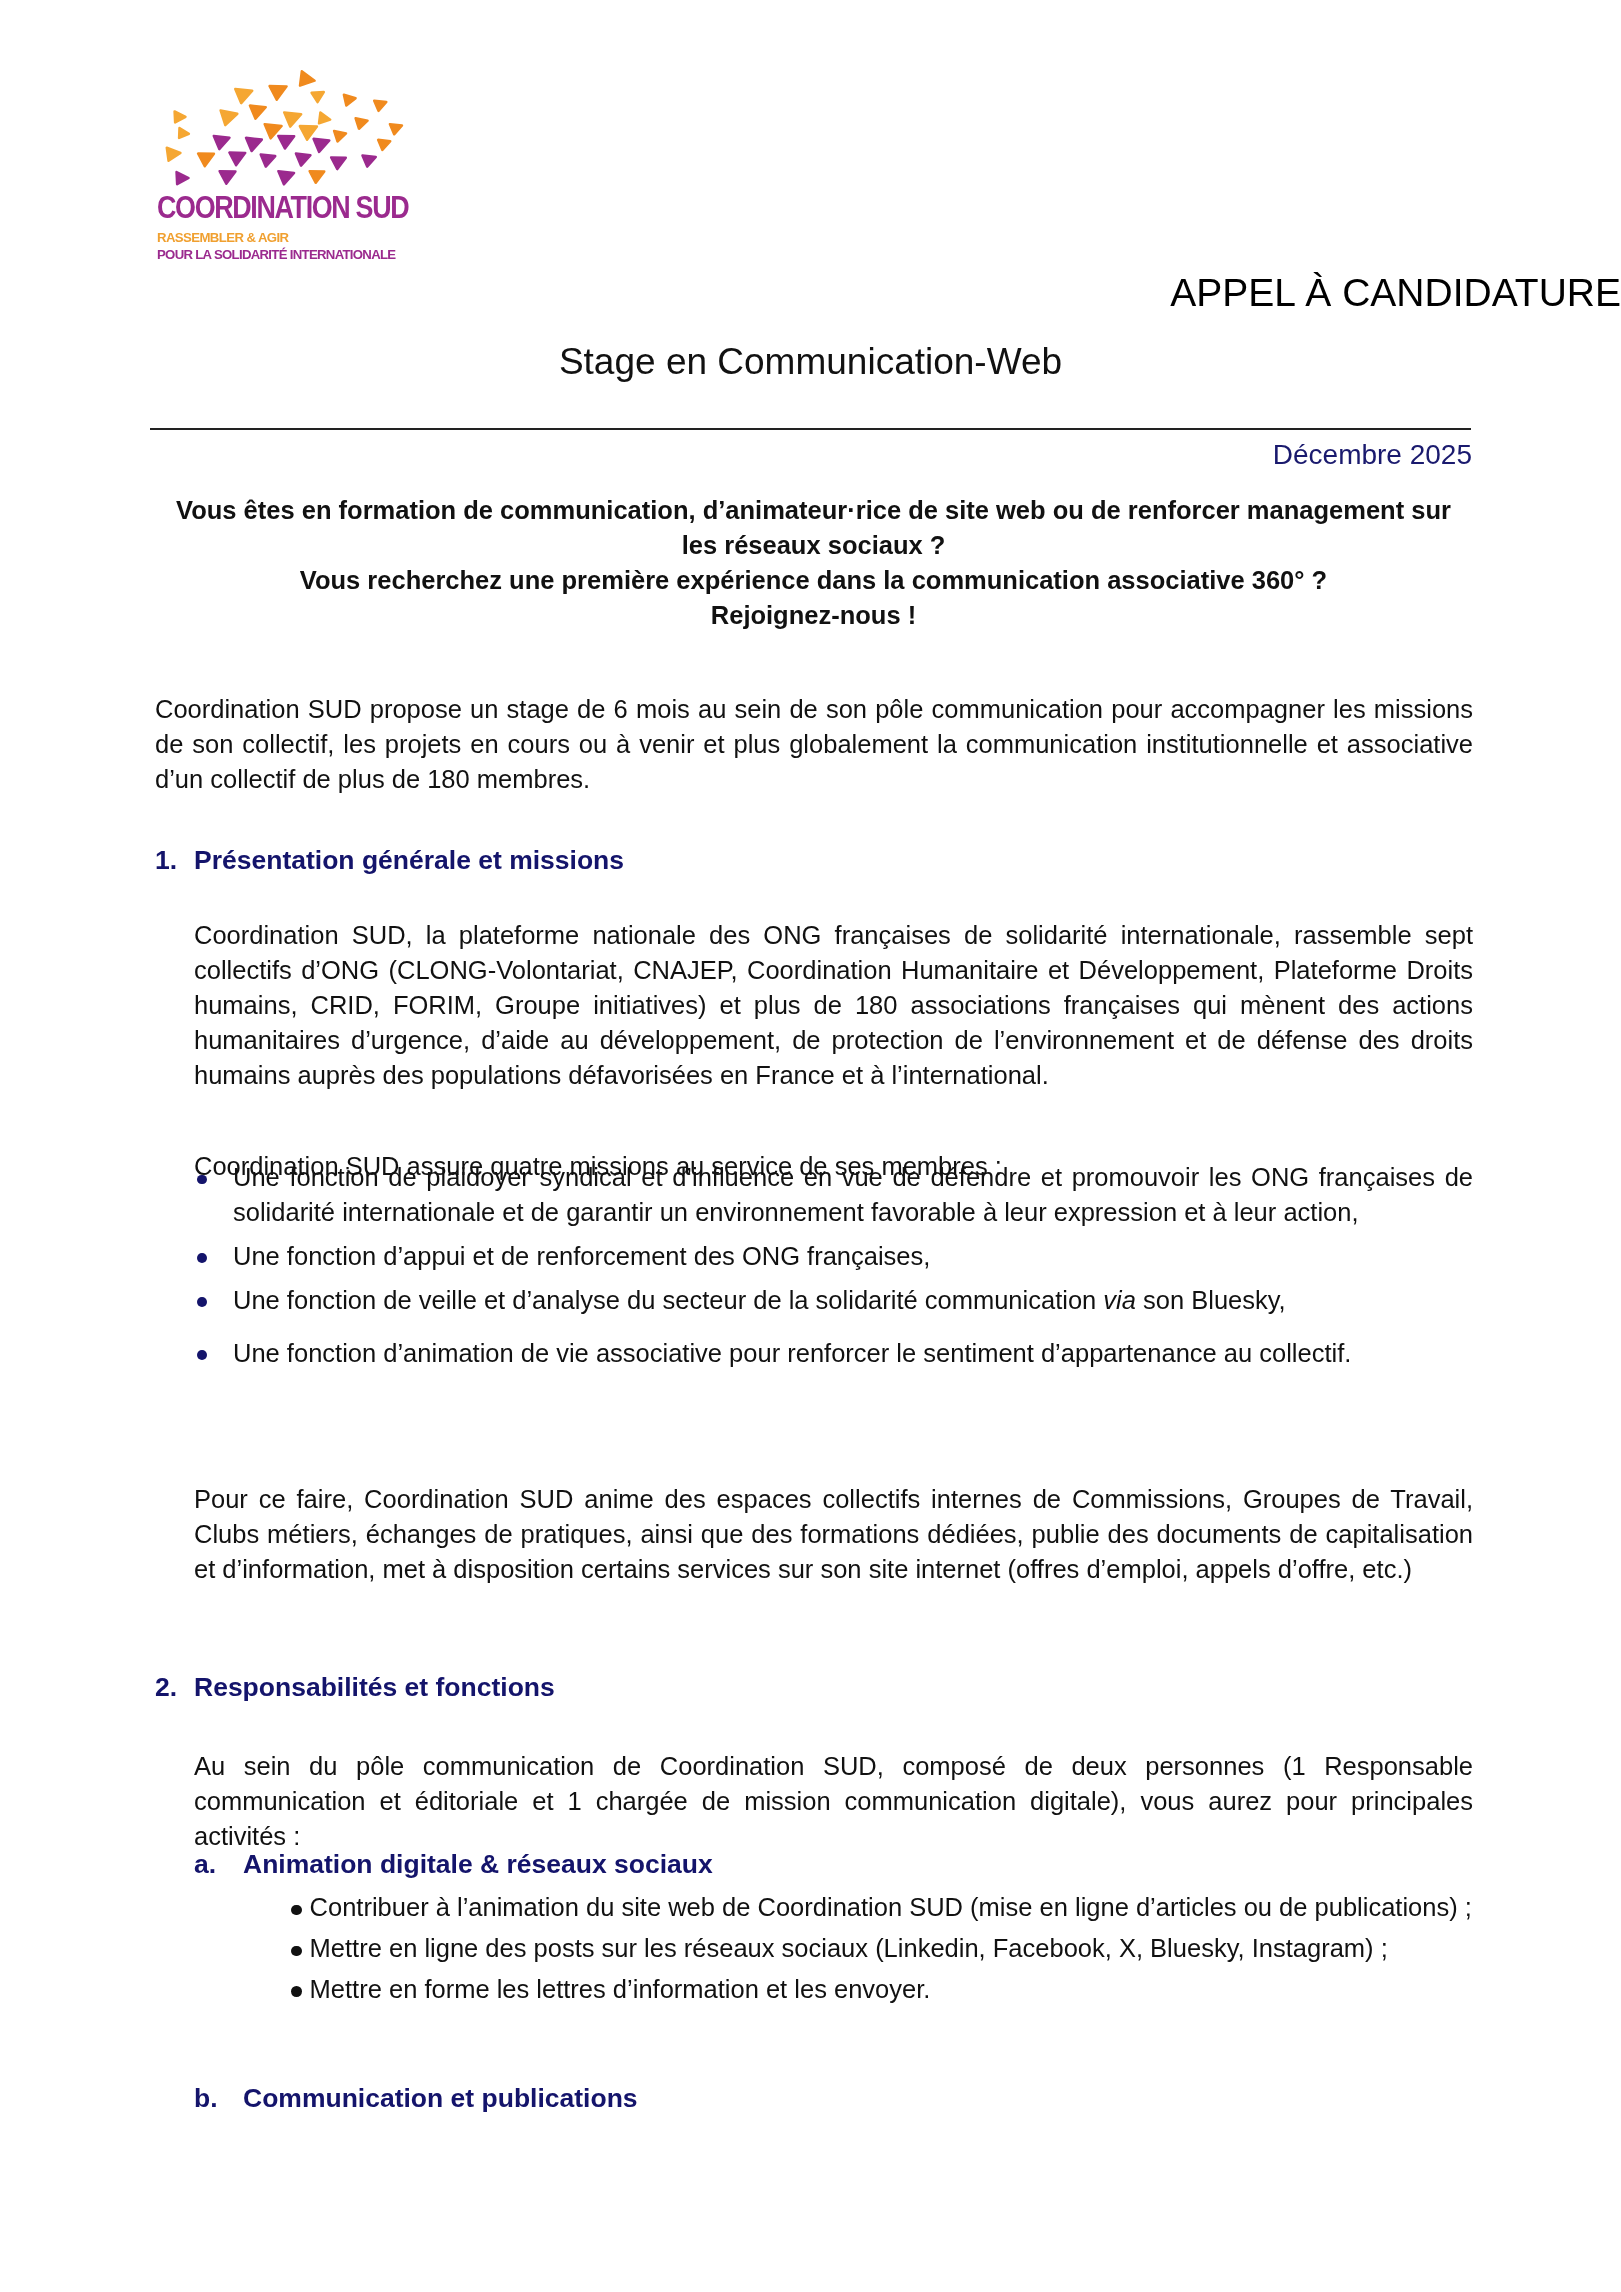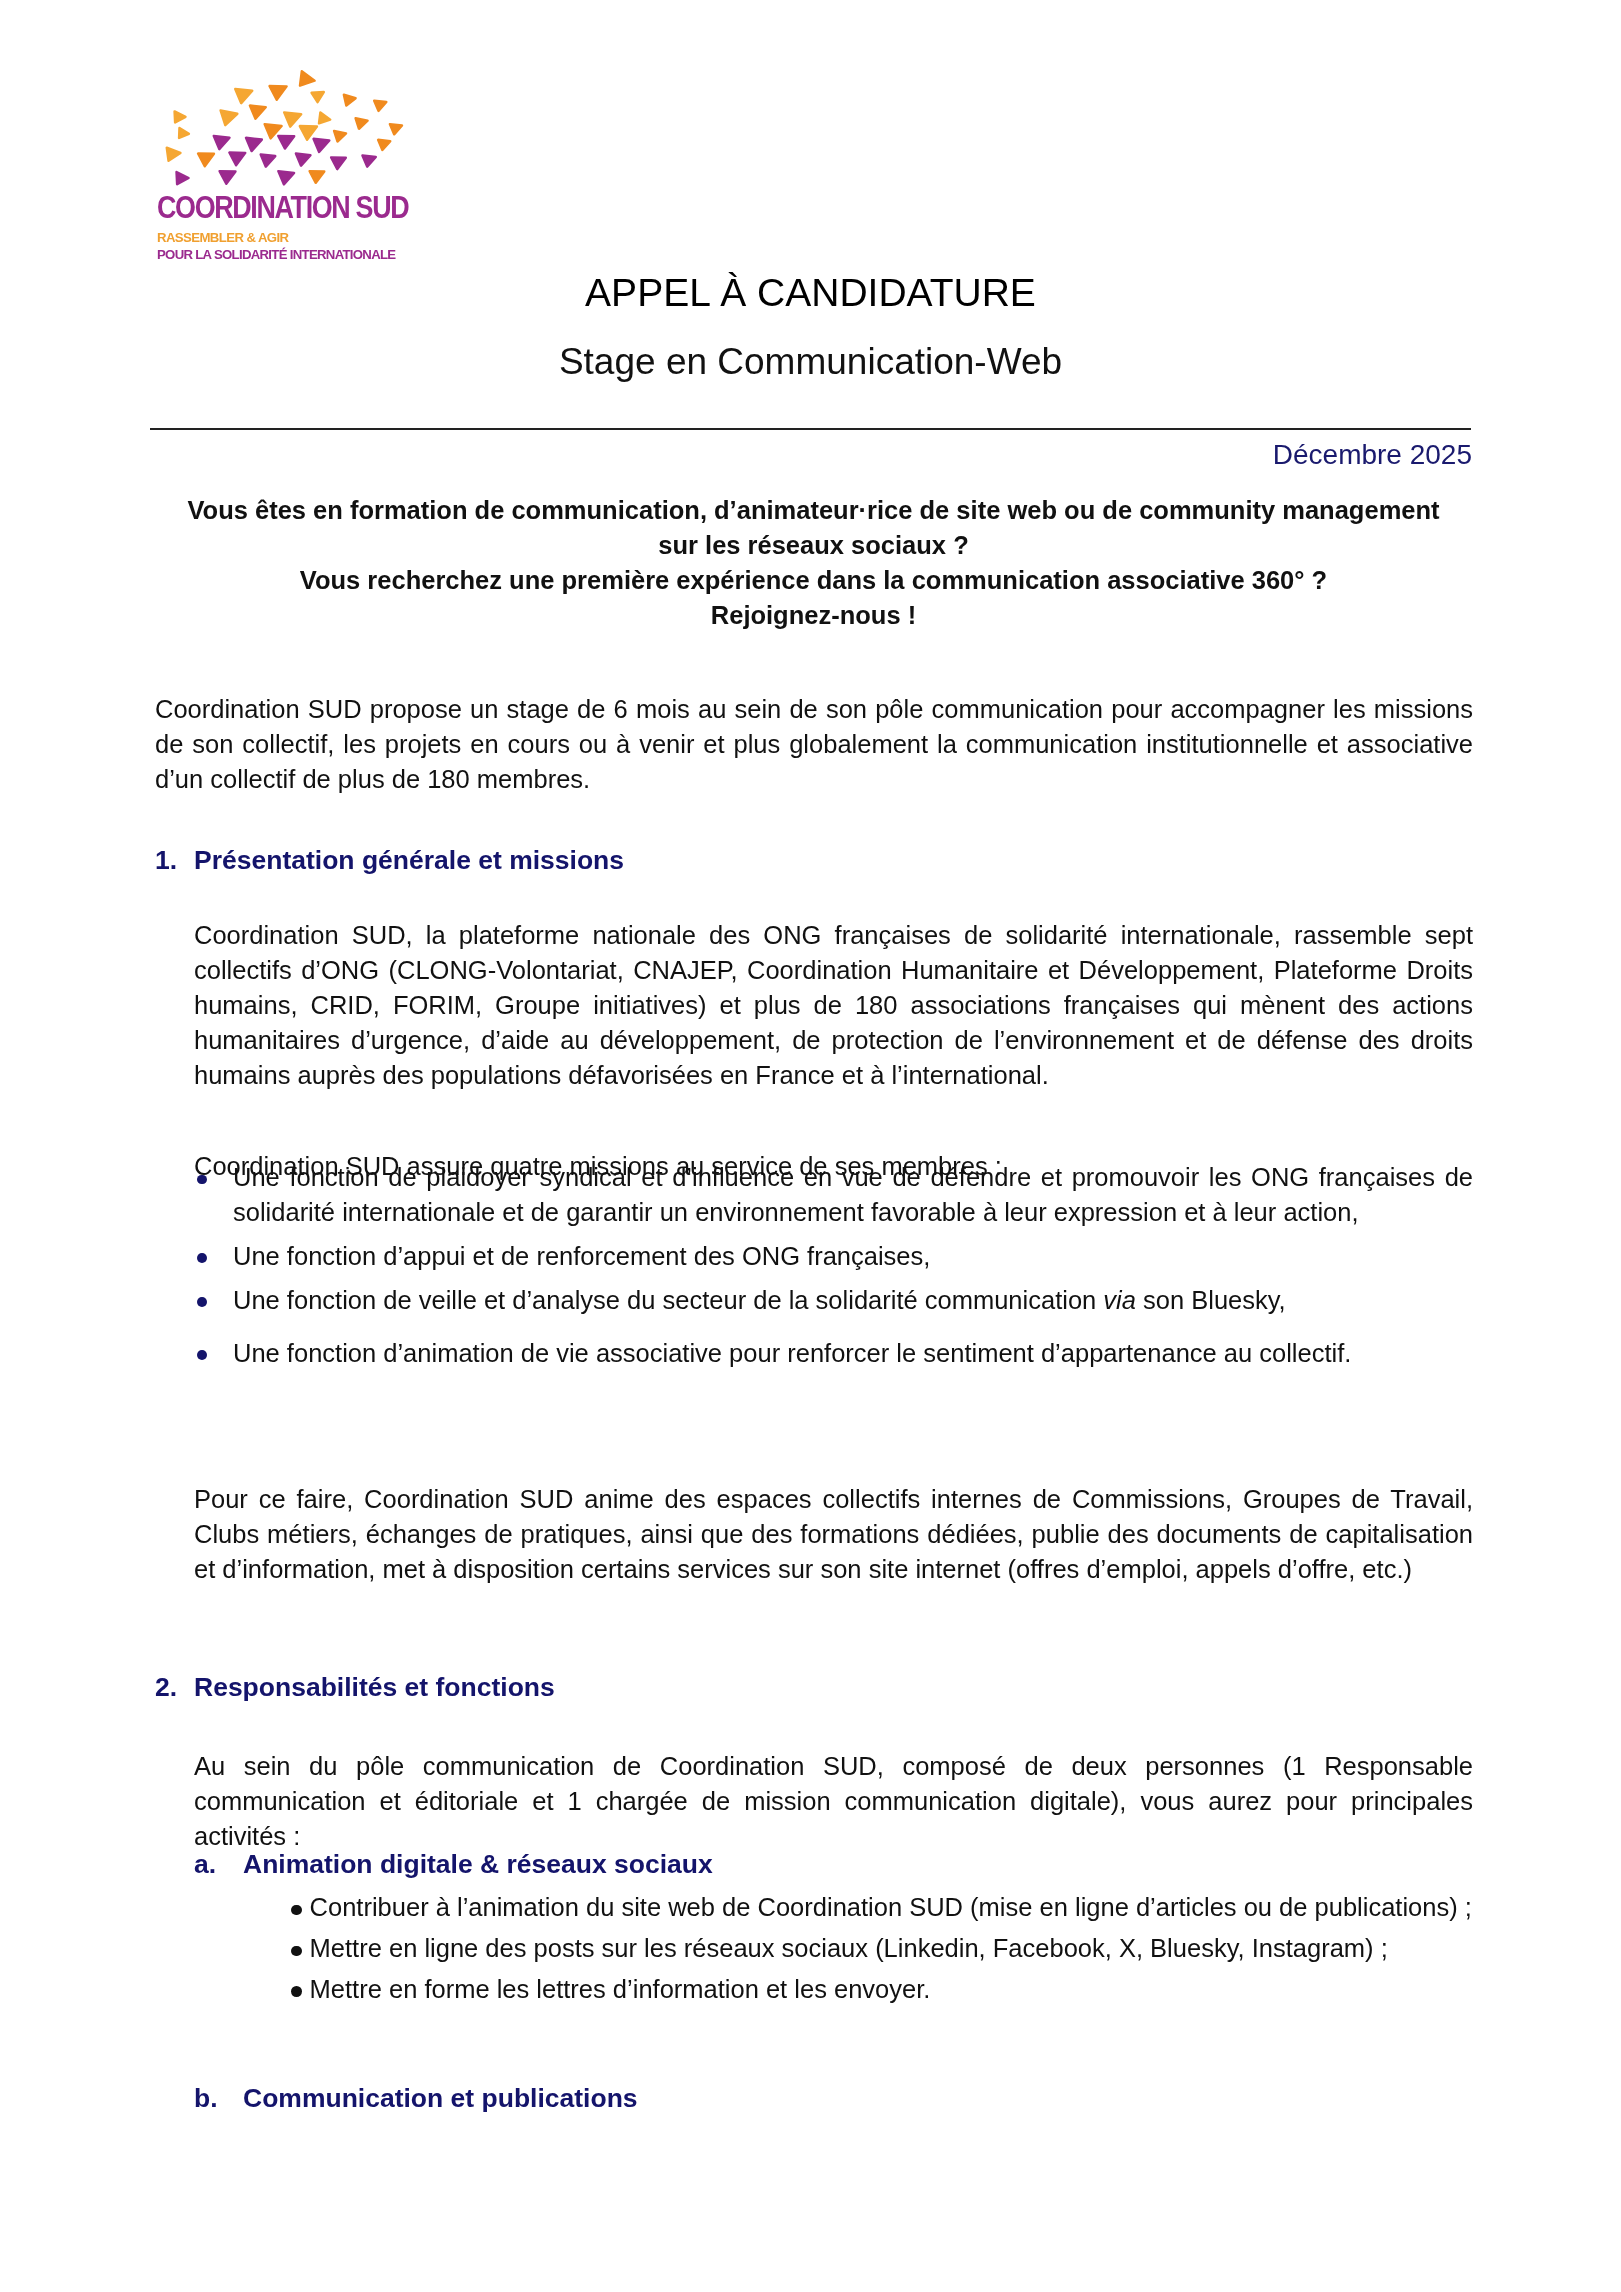--- a/index.html
+++ b/index.html
@@ -10,21 +10,21 @@
   #logo { left: 155px; top: 69px; width: 274px; height: 201px; }
   #logo svg { position: absolute; left: 0; top: 0; }
   .logo-name { position: absolute; left: 2px; top: 120px; font-family: "Liberation Sans", sans-serif;
                font-weight: bold; font-size: 32px; color: #9b2a8e; letter-spacing: -1.6px;
                transform: scaleX(0.84); transform-origin: left top; white-space: nowrap; }
   .logo-tag1 { position: absolute; left: 2px; top: 161px; font-weight: bold; font-size: 13.2px;
                color: #f0a030; letter-spacing: -0.6px; white-space: nowrap; }
   .logo-tag2 { position: absolute; left: 2px; top: 178px; font-weight: bold; font-size: 13.2px;
                color: #9b2a8e; letter-spacing: -0.7px; white-space: nowrap; }
 
-  #title { left: 0; width: 1621px; top: 271px; text-align: center; font-size: 39px; color: #000; }
+  #title { left: 0; width: 1621px; top: 271px; text-align: right; font-size: 39px; color: #000; }
   #subtitle { left: 0; width: 1621px; top: 341px; text-align: center; font-size: 37px; color: #111; }
   #rule { left: 150px; top: 428px; width: 1321px; height: 2px; background: #222; }
   #date { right: 149px; top: 439px; font-size: 28px; color: #1a1a6e; }
 
   #intro { left: 157px; width: 1313px; top: 493px; text-align: center; font-weight: bold;
            font-size: 25.5px; line-height: 35px; color: #111; }
   .body-text { font-size: 25.5px; line-height: 35px; color: #111; text-align: justify; }
   .body-text.last { text-align-last: left; margin-top: 24px; }
   #para-intro { left: 155px; width: 1318px; top: 668px; }
 
@@ -101,21 +101,21 @@
   <div class="logo-tag1">RASSEMBLER &amp; AGIR</div>
   <div class="logo-tag2">POUR LA SOLIDARITÉ INTERNATIONALE</div>
 </div>
 
 <div id="title" class="abs">APPEL À CANDIDATURE</div>
 <div id="subtitle" class="abs">Stage en Communication-Web</div>
 <div id="rule" class="abs"></div>
 <div id="date" class="abs">Décembre 2025</div>
 
 <div id="intro" class="abs">
-  <div style="padding:0 9.8px">Vous êtes en formation de communication, d’animateur·rice de site web ou de community management sur les réseaux sociaux ?</div>
+  <div style="padding:0 9.8px">Vous êtes en formation de communication, d’animateur·rice de site web ou de renforcer management sur les réseaux sociaux ?</div>
   <div>Vous recherchez une première expérience dans la communication associative 360° ?</div>
   <div>Rejoignez-nous !</div>
 </div>
 <div id="para-intro" class="abs body-text last">Coordination SUD propose un stage de 6 mois au sein de son pôle communication pour accompagner les missions de son collectif, les projets en cours ou à venir et plus globalement la communication institutionnelle et associative d’un collectif de plus de 180 membres.</div>
 
 <div id="h1" class="abs heading">
   <span class="num">1.</span>
   <span class="txt">Présentation générale et missions</span>
 </div>
 <div id="p1a" class="abs body-text last">Coordination SUD, la plateforme nationale des ONG françaises de solidarité internationale, rassemble sept collectifs d’ONG (CLONG-Volontariat, CNAJEP, Coordination Humanitaire et Développement, Plateforme Droits humains, CRID, FORIM, Groupe initiatives) et plus de 180 associations françaises qui mènent des actions humanitaires d’urgence, d’aide au développement, de protection de l’environnement et de défense des droits humains auprès des populations défavorisées en France et à l’international.</div>

